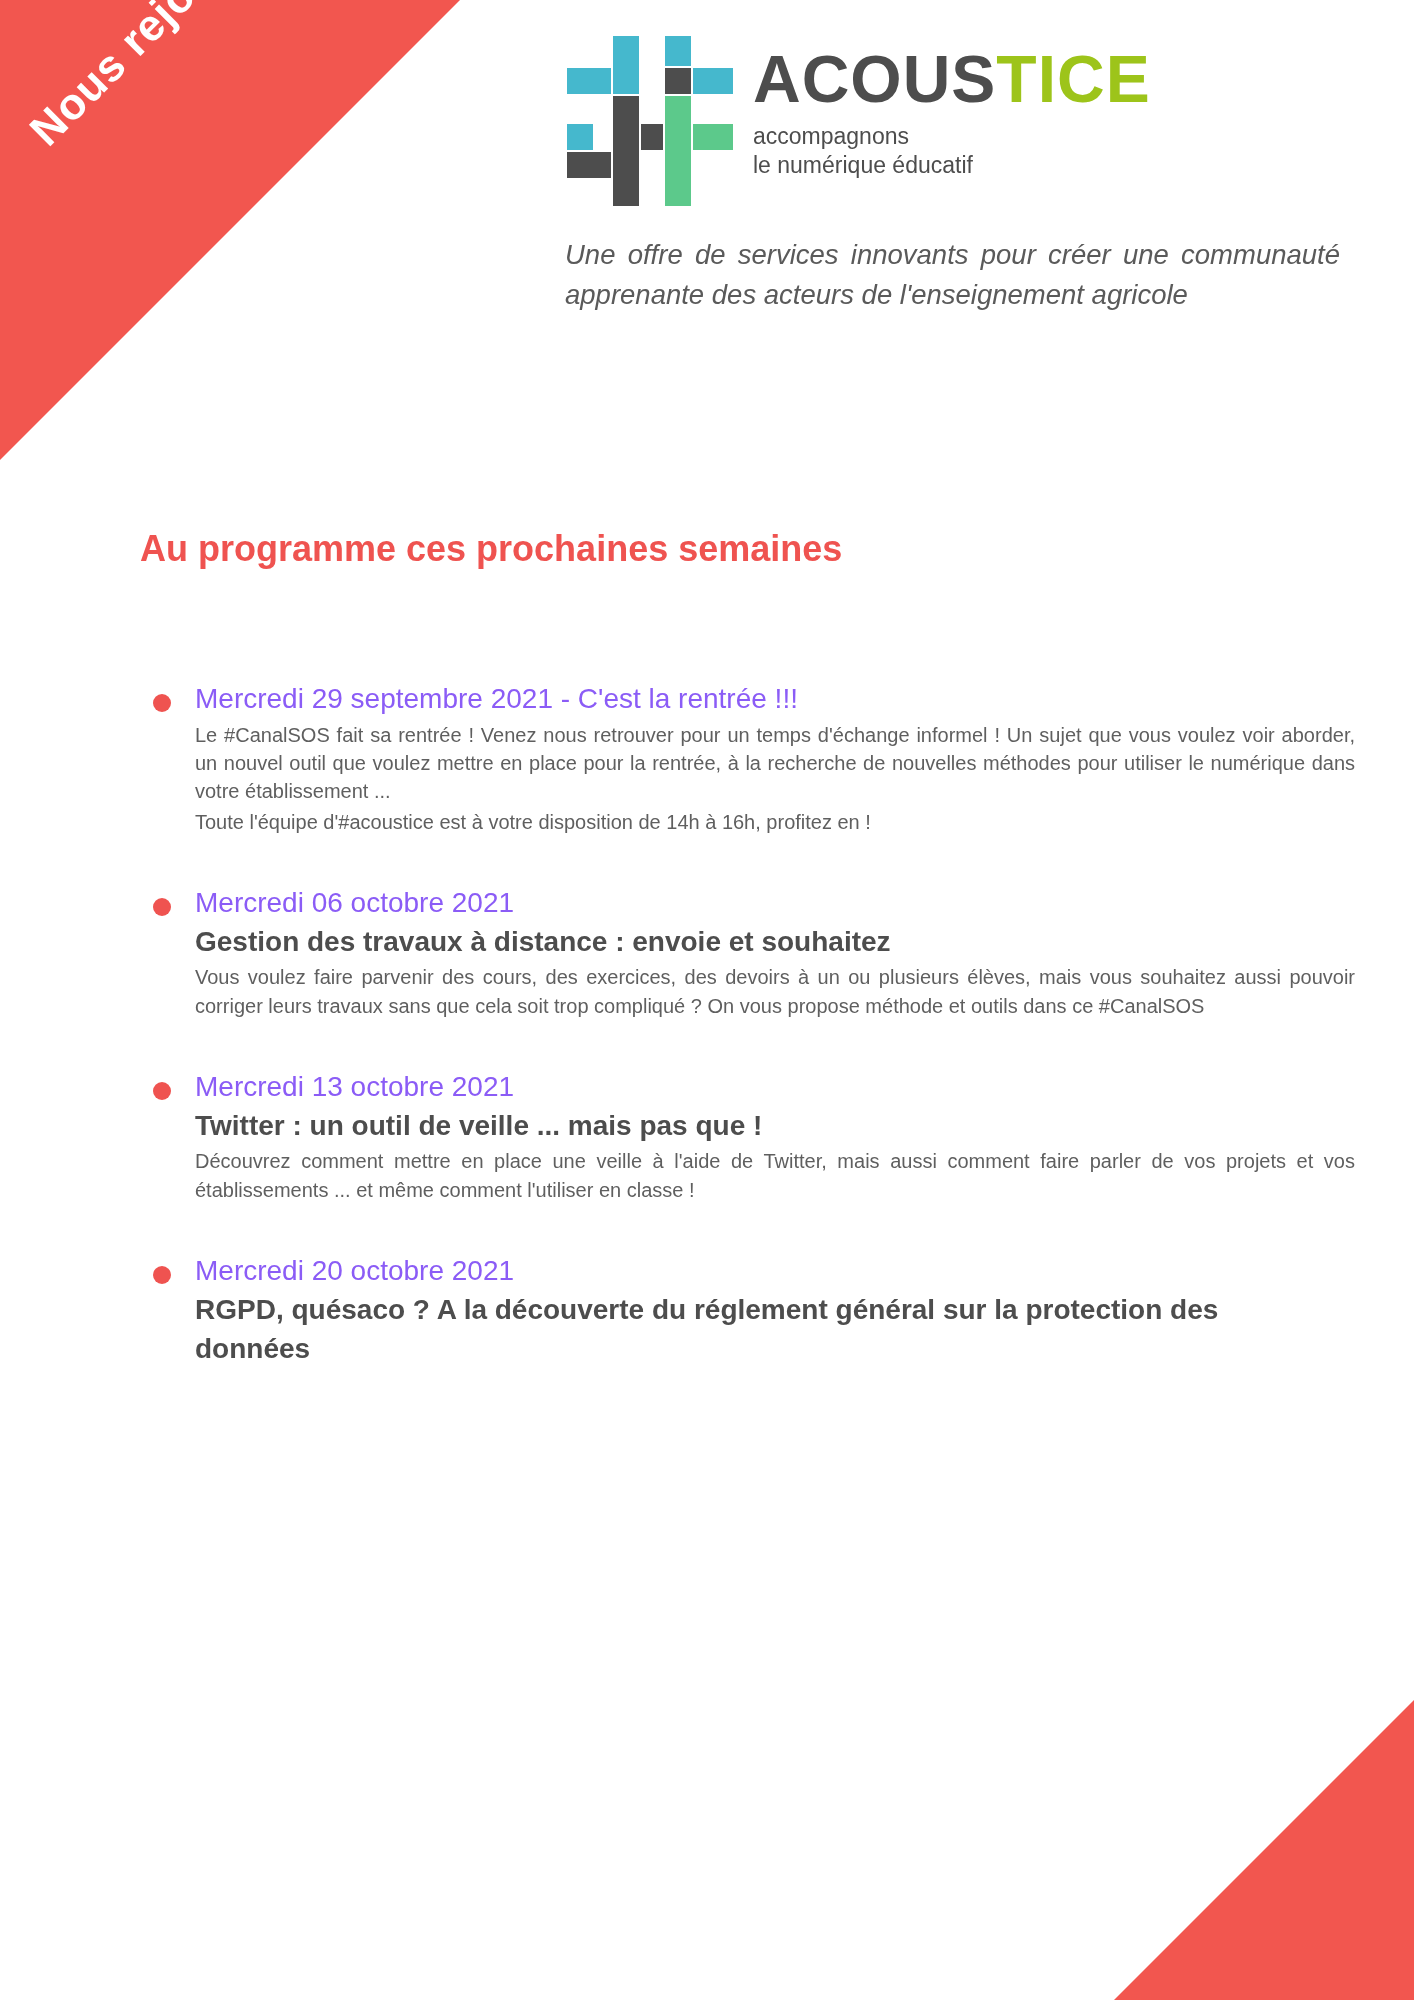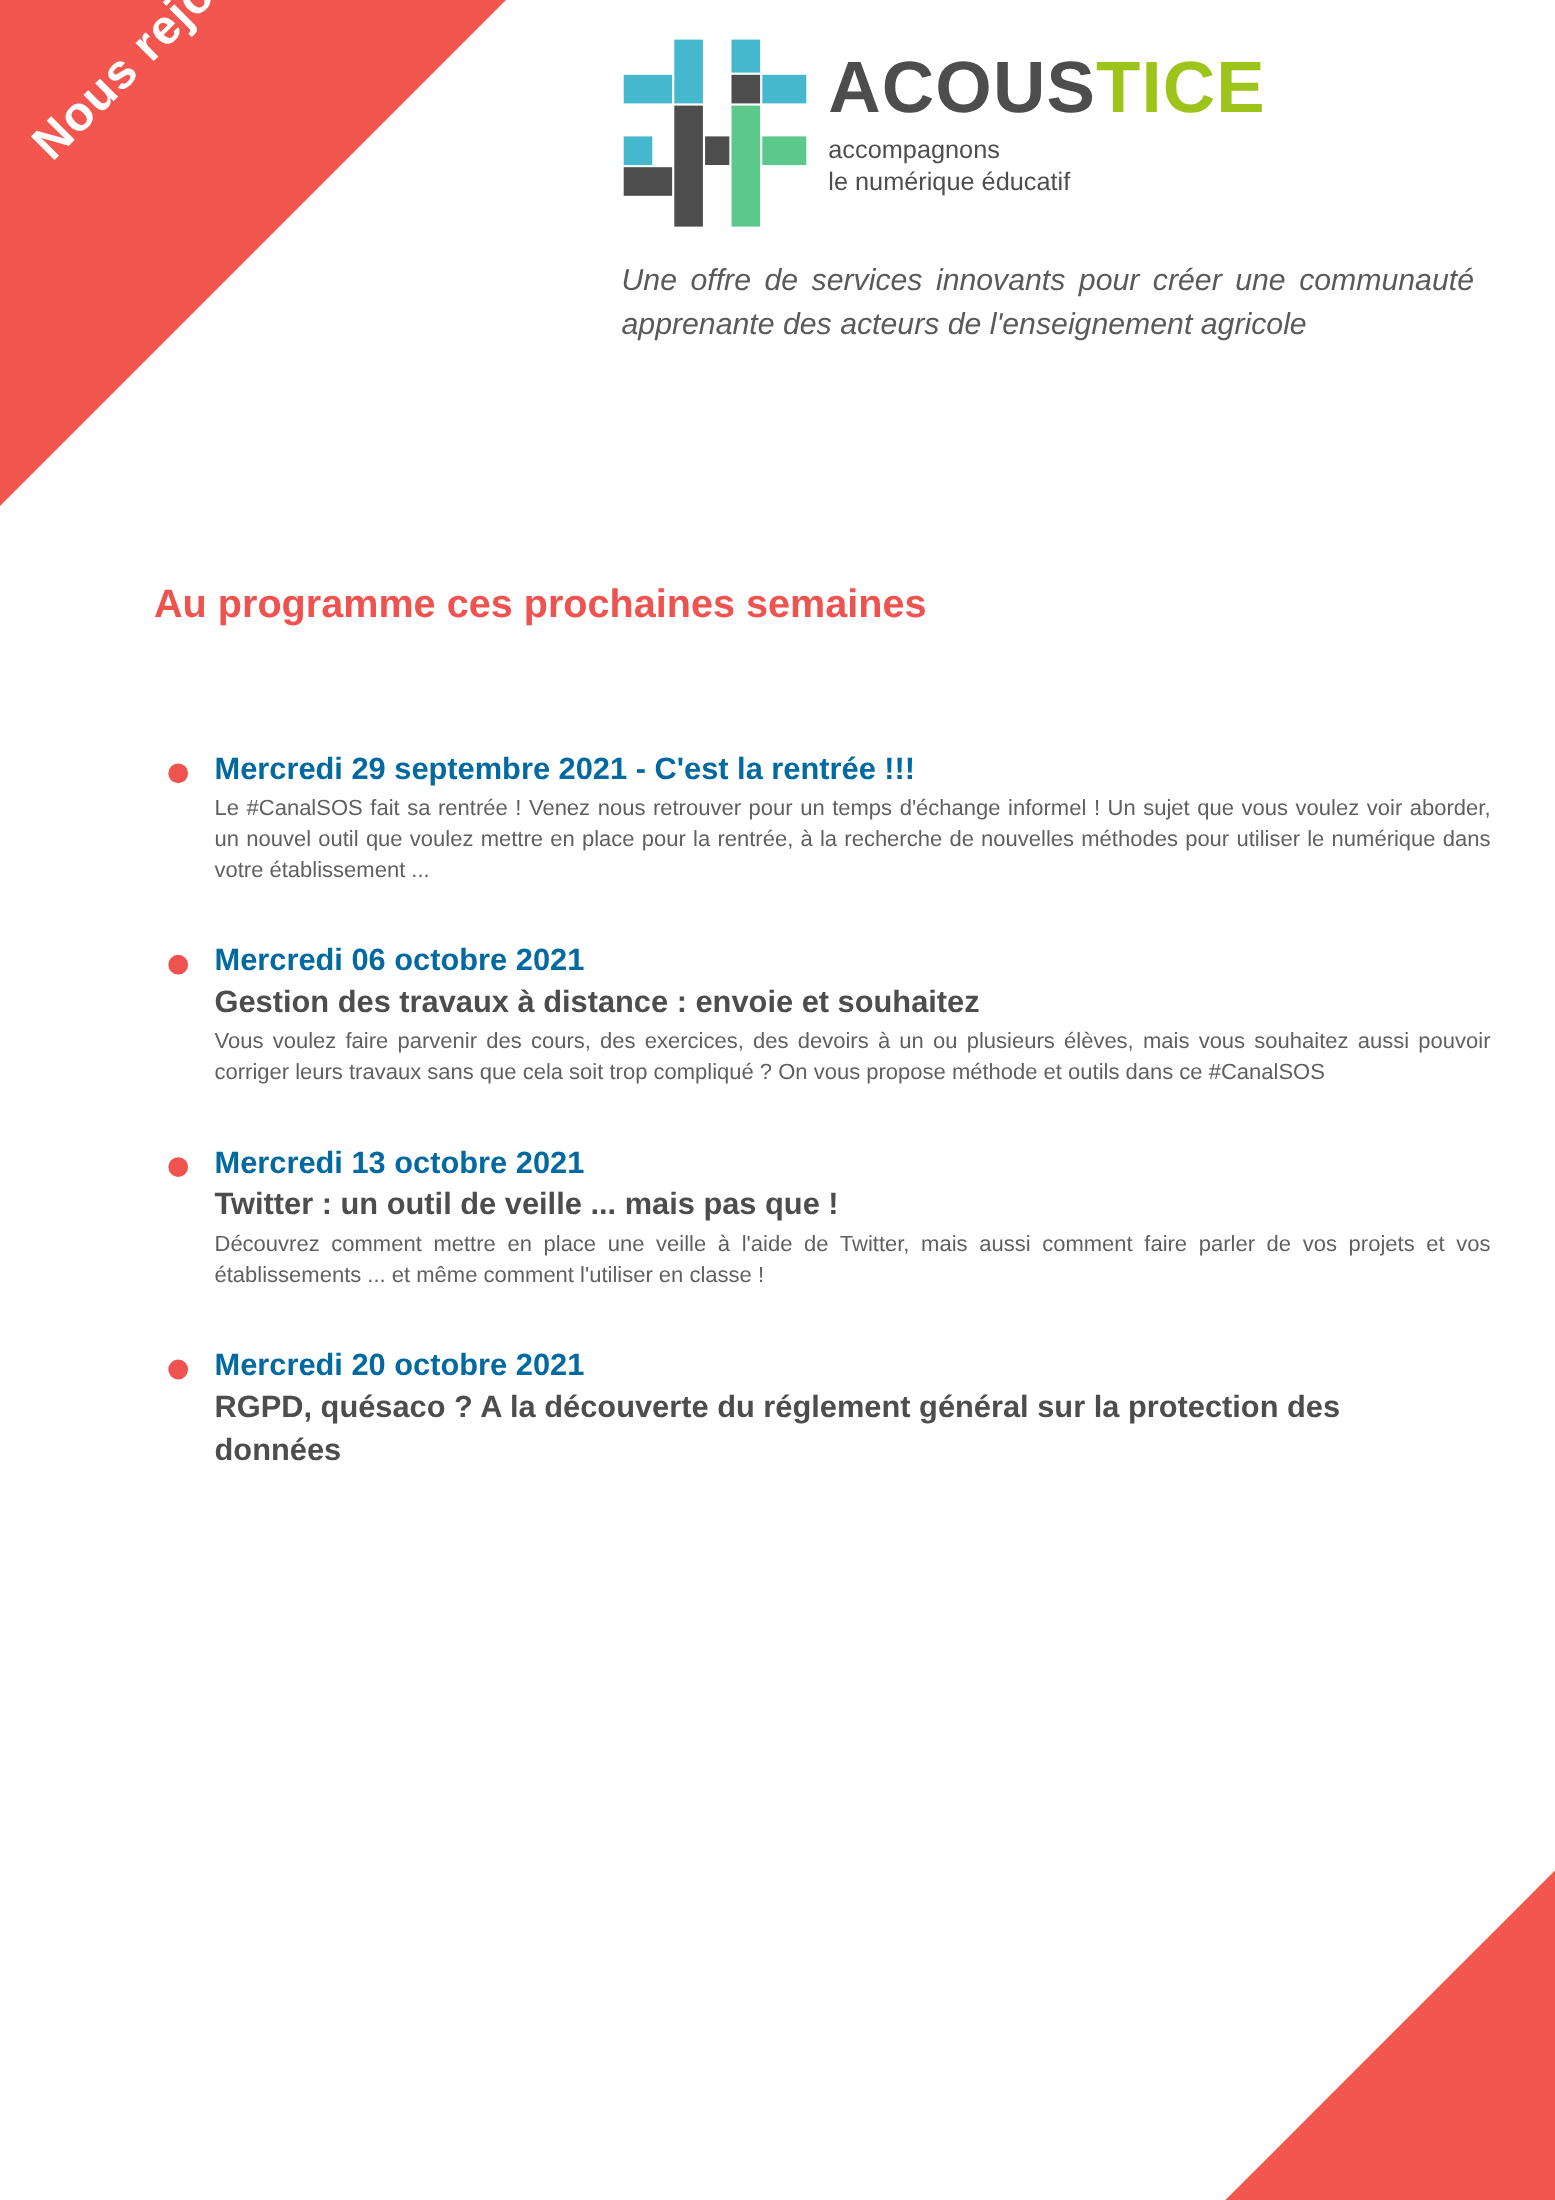--- a/index.html
+++ b/index.html
@@ -84,23 +84,23 @@
     left: 140px; top: 680px;
     width: 1200px;
   }
   .item { position: relative; padding-left: 55px; margin-bottom: 48px; }
   .bullet {
     position:absolute; left: 13px; top: 14px;
     width: 18px; height: 18px; border-radius: 50%;
     background: #ef5350;
   }
   .item-head {
-    color: #0369a1;
+    color: #8b5cf6;
     font-size: 28px;
-    font-weight: bold;
+    font-weight: normal;
     line-height: 1.38;
   }
   .item-sub {
     color: #4d4d4d;
     font-size: 28px;
     font-weight: bold;
     line-height: 1.38;
     max-width: 1060px;
   }
   .item-body {
@@ -158,20 +158,23 @@
 <div class="section-title">Au programme ces prochaines semaines</div>
 
 <div class="list">
 
   <div class="item">
     <span class="bullet"></span>
     <div class="item-head">Mercredi 29 septembre 2021  -  C'est la rentrée !!!</div>
     <div class="item-body">
       <p>Le #CanalSOS fait sa rentrée ! Venez nous retrouver pour un temps d'échange informel ! Un sujet que vous voulez voir aborder, un nouvel outil que voulez mettre en place pour la rentrée, à la recherche de nouvelles méthodes pour utiliser le numérique dans votre établissement ...</p>
     </div>
+    <div class="item-body nojust">
+      <p>Toute l'équipe d'#acoustice est à votre disposition de 14h à 16h, profitez en !</p>
+    </div>
   </div>
 
   <div class="item">
     <span class="bullet"></span>
     <div class="item-head">Mercredi 06 octobre 2021</div>
     <div class="item-sub">Gestion des travaux à distance : envoie et souhaitez</div>
     <div class="item-body">
       <p>Vous voulez faire parvenir des cours, des exercices, des devoirs à un ou plusieurs élèves, mais vous souhaitez aussi pouvoir corriger leurs travaux sans que cela soit trop compliqué ? On vous propose méthode et outils dans ce #CanalSOS</p>
     </div>
   </div>

